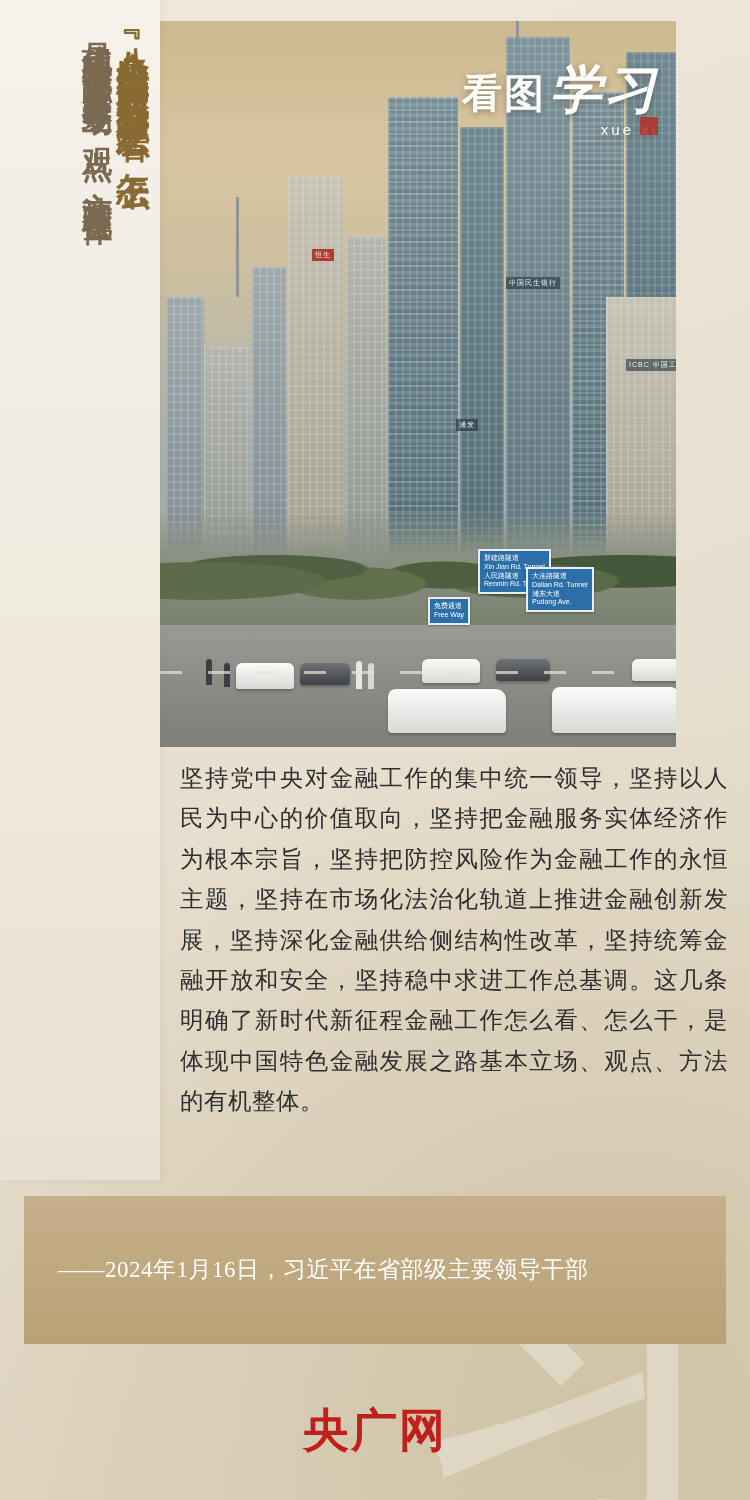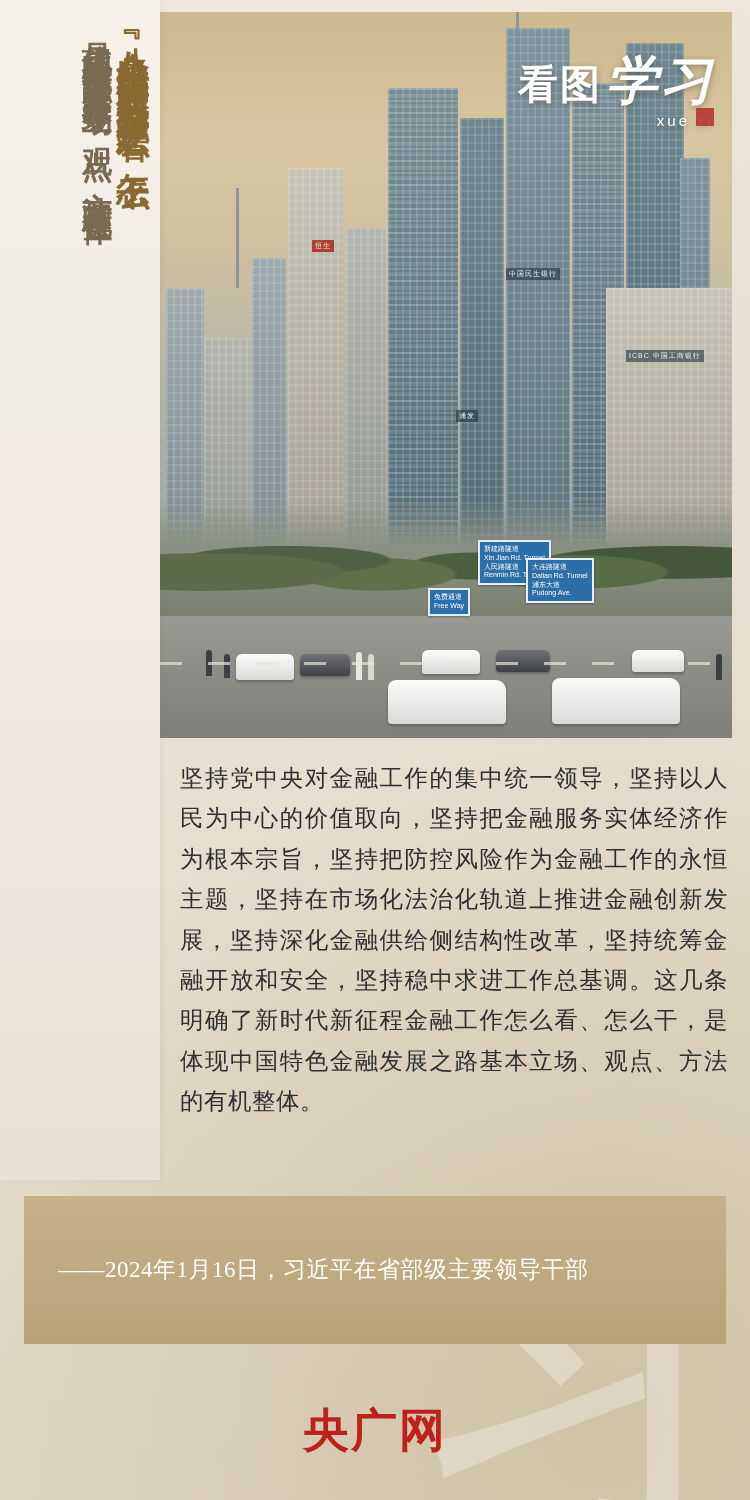--- a/index.html
+++ b/index.html
@@ -81,22 +81,22 @@
     font-size: 30px;
     color: #7a6a52;
     height: 1105px;
     margin-left: 4px;
   }
 
   
   .photo-wrap {
     position: absolute;
     left: 160px;
-    top: 12px;
-    width: 572px;
+    top: 21px;
+    width: 516px;
     height: 726px;
     overflow: hidden;
     background: #6c7f8c;
   }
   .sky {
     position: absolute;
     inset: 0;
     background: linear-gradient(180deg, #cdb98f 0%, #d8c6a0 18%, #cdbf9f 34%, #b9b9a9 48%, #a8b0ab 62%, #96a49f 100%);
   }
   

